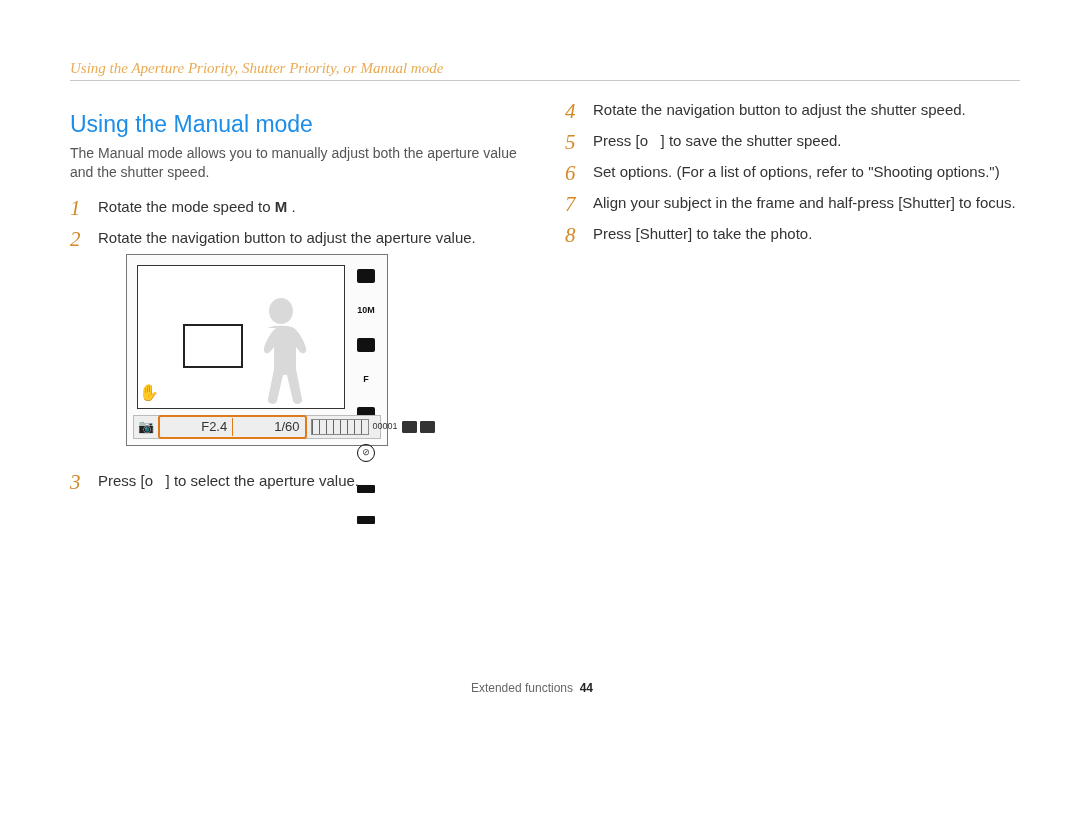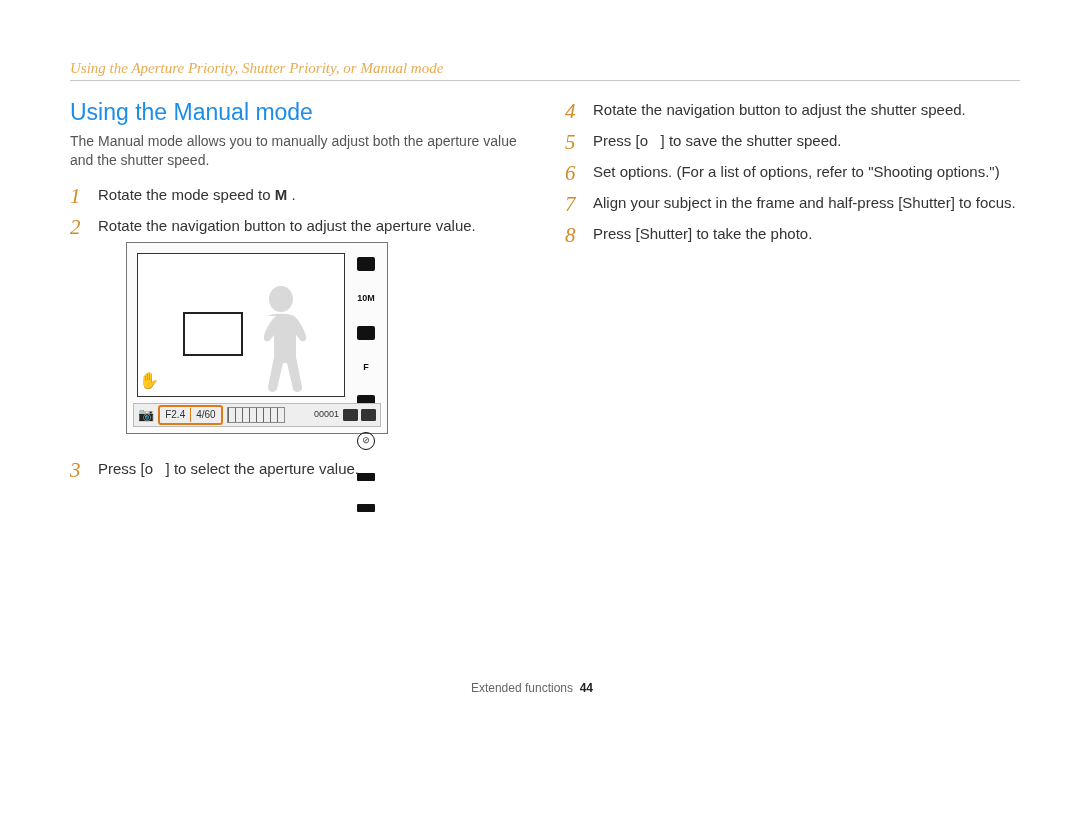--- a/index.html
+++ b/index.html
@@ -1,21 +1,21 @@
 <!DOCTYPE html>
 <html><head>
 <meta charset="utf-8">
 <style>
   html,body{margin:0;padding:0;background:#fff;color:#333;font-family:Arial,Helvetica,sans-serif;}
   .page{width:1080px;height:725px;box-sizing:border-box;padding:60px 60px 0 70px;position:relative;}
   .breadcrumb{color:#e9ab52;font-style:italic;font-size:15px;font-family:Georgia,'Times New Roman',serif;}
   .hr{border:none;border-top:1px solid #c8c8c8;margin:3px 0 18px 0;}
   .cols{display:flex;gap:40px;}
   .col{flex:1;min-width:0;}
-  h2.section-title{color:#1c8de8;font-weight:400;font-size:23px;margin:0 0 6px 0;}
+  h2.section-title{color:#1c8de8;font-weight:400;font-size:23px;margin:12px 0 6px 0;}
   .intro{font-size:14px;line-height:1.35;color:#555;margin:0 0 14px 0;}
   ol.steps{list-style:none;padding:0;margin:0;counter-reset:step;}
   ol.steps.start1{counter-reset:step 0;}
   ol.steps.start4{counter-reset:step 3;}
   ol.steps>li{counter-increment:step;position:relative;padding:0 0 10px 28px;font-size:15px;line-height:1.4;color:#333;}
   ol.steps>li::before{content:counter(step);position:absolute;left:0;top:-2px;color:#d38a29;font-style:italic;font-family:Georgia,'Times New Roman',serif;font-size:21px;}
   .mono{font-family:Arial,Helvetica,sans-serif;font-weight:600;}
   .bold{font-weight:normal;}
   .screen-wrap{margin:6px 0 14px 28px;}
   .screen{width:260px;height:190px;border:1px solid #777;position:relative;background:#fbfbfb;}
@@ -25,21 +25,21 @@
   .focus-box{position:absolute;left:45px;top:58px;width:56px;height:40px;border:2px solid #222;}
   .hand-icon{position:absolute;left:12px;bottom:40px;font-size:16px;}
   .right-icons{position:absolute;right:12px;top:14px;display:flex;flex-direction:column;gap:23px;align-items:center;}
   .ricon{width:18px;height:14px;background:#111;border-radius:2px;}
   .ricon.txt{background:none;color:#111;font-size:9px;font-weight:bold;width:auto;height:auto;line-height:1;text-align:center;}
   .ricon.circle{width:16px;height:16px;border:1.5px solid #111;border-radius:50%;background:none;display:flex;align-items:center;justify-content:center;font-size:9px;}
   .ricon.bar{width:18px;height:8px;background:#111;border-radius:1px;}
   .bottom-bar{position:absolute;left:6px;right:6px;bottom:6px;height:22px;background:#eee;border:1px solid #bbb;display:flex;align-items:center;gap:4px;padding:0 4px;font-size:9px;}
   .cam-icon{font-size:13px;color:#111;}
   .exp-box{border:2px solid #e07b1a;border-radius:3px;padding:1px 0;display:flex;}
-  .exp-box span{padding:0 5px;border-right:1px solid #e07b1a;font-size:10px;}
+  .exp-box span{padding:0 5px;border-right:1px solid #e07b1a;font-size:13px;margin-left:36px;}
   .exp-box span:last-child{border-right:none;}
   .ev-scale{flex:0 0 auto;width:56px;height:14px;background:repeating-linear-gradient(90deg,#666 0 1px,transparent 1px 7px);border:1px solid #888;}
   .counter{font-size:9px;color:#333;margin-left:auto;}
   .batt{display:flex;gap:3px;align-items:center;}
   .batt .c{width:13px;height:10px;border:1px solid #333;border-radius:1px;position:relative;}
   .batt .c.fill{background:#333;}
   .footer{position:absolute;left:0;right:16px;bottom:30px;text-align:center;font-size:12px;color:#666;}
   .footer .pn{font-weight:bold;color:#222;}
 </style>
 </head>
@@ -80,21 +80,21 @@
                 <div class="ricon txt">F</div>
                 <div class="ricon"></div>
                 <div class="ricon circle">⊘</div>
                 <div class="ricon bar"></div>
                 <div class="ricon bar"></div>
               </div>
               <div class="bottom-bar">
                 <span class="cam-icon">📷</span>
                 <span class="exp-box">
                   <span>F2.4</span>
-                  <span>4/60</span>
+                  <span>1/60</span>
                 </span>
                 <span class="ev-scale"></span>
                 <span class="counter">00001</span>
                 <span class="batt">
                   <span class="c fill"></span>
                   <span class="c fill"></span>
                 </span>
               </div>
             </div>
           </div>

